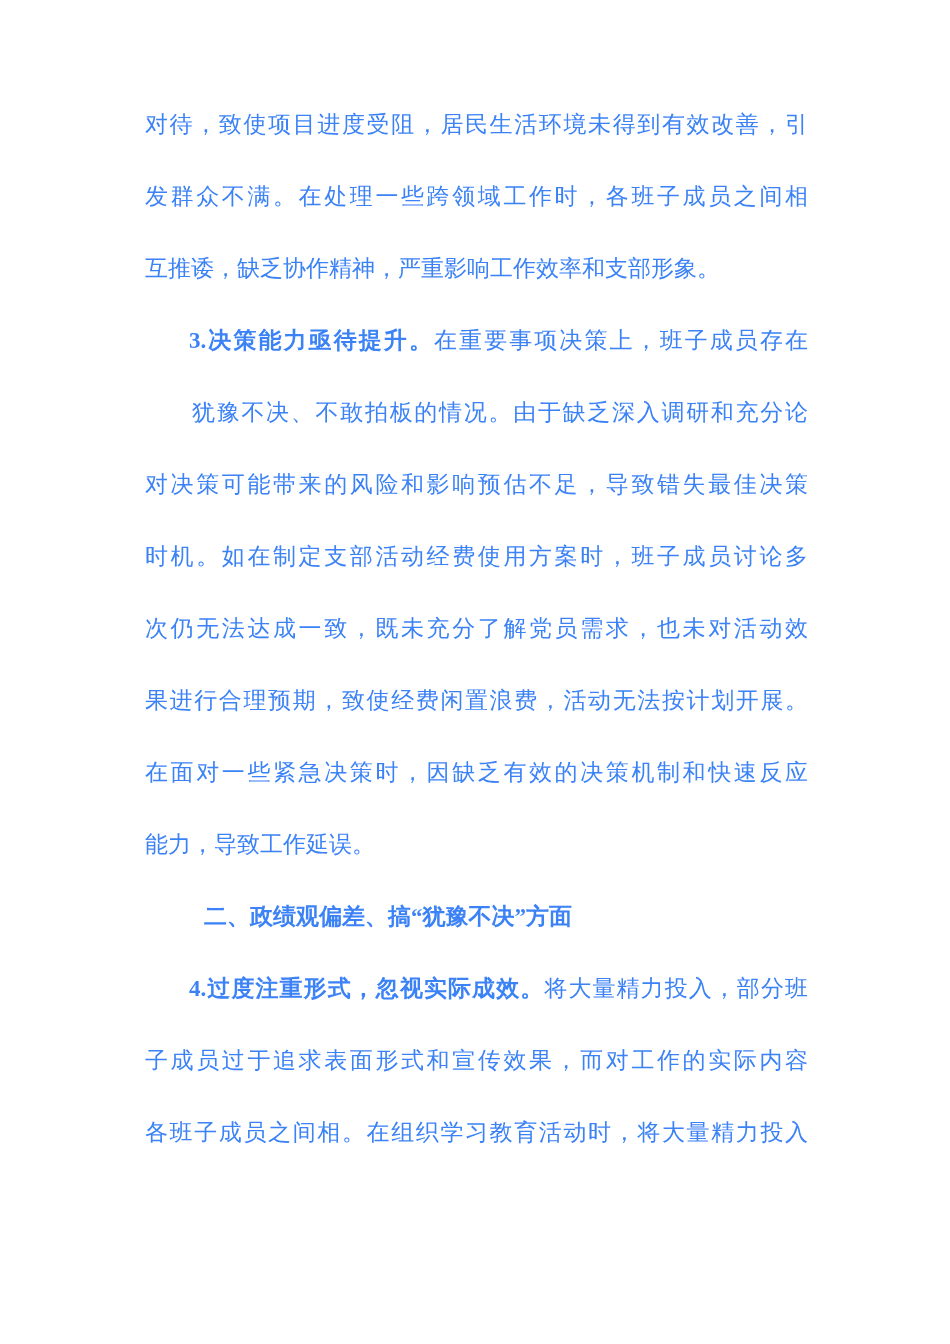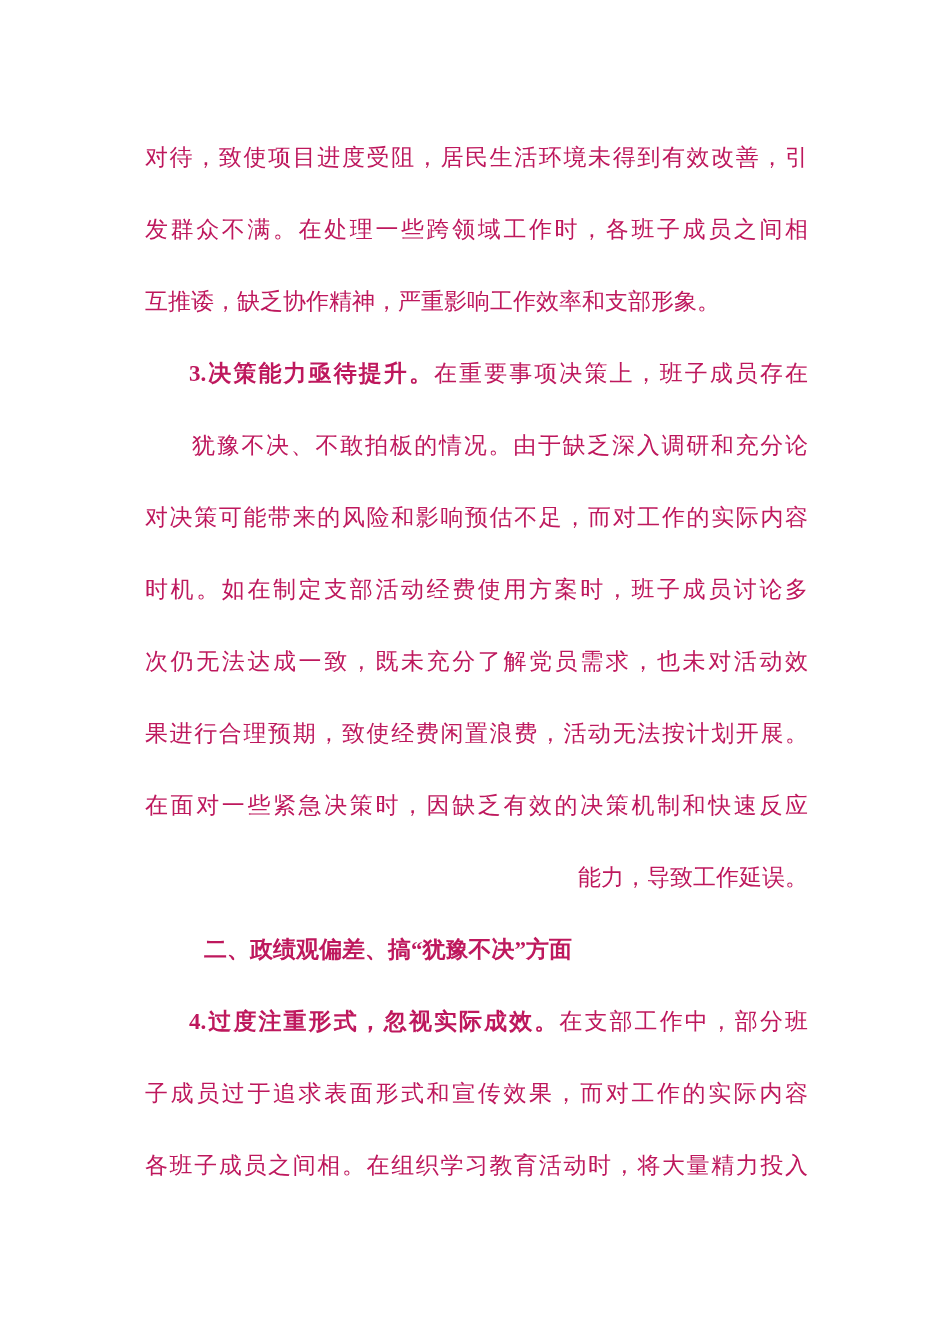--- a/index.html
+++ b/index.html
@@ -15,23 +15,23 @@
   .page {
     position: relative;
     width: 950px;
     height: 1344px;
     background: #ffffff;
     overflow: hidden;
   }
   .textcol {
     position: absolute;
     left: 145px;
-    top: 122px;
+    top: 89px;
     width: 663px;
-    color: #be185d;
+    color: #3b82f6;
   }
   .line {
     height: 72px;
     line-height: 72px;
     font-size: 23px;
     overflow: hidden;
     font-weight: 400;
   }
   .line.fill {
     text-align: justify;
@@ -45,24 +45,24 @@
 </head>
 <body>
 
 <div class="page">
   <div class="textcol" id="lines-container">
       <div class="line fill" style="text-indent: 0px;"><span class="seg-regular">对待，致使项目进度受阻，居民生活环境未得到有效改善，引</span></div>
       <div class="line fill" style="text-indent: 0px;"><span class="seg-regular">发群众不满。在处理一些跨领域工作时，各班子成员之间相</span></div>
       <div class="line" style="text-indent: 0px;"><span class="seg-regular">互推诿，缺乏协作精神，严重影响工作效率和支部形象。</span></div>
       <div class="line fill" style="text-indent: 35px;"><span class="seg-bold">3.决策能力亟待提升。</span><span class="seg-regular">在重要事项决策上，班子成员存在</span></div>
       <div class="line fill" style="text-indent: 0px; margin-left: 47px;"><span class="seg-regular">犹豫不决、不敢拍板的情况。由于缺乏深入调研和充分论证，</span></div>
-      <div class="line fill" style="text-indent: 0px;"><span class="seg-regular">对决策可能带来的风险和影响预估不足，而对工作的实际内容</span></div>
+      <div class="line fill" style="text-indent: 0px;"><span class="seg-regular">对决策可能带来的风险和影响预估不足，导致错失最佳决策</span></div>
       <div class="line fill" style="text-indent: 0px;"><span class="seg-regular">时机。如在制定支部活动经费使用方案时，班子成员讨论多</span></div>
       <div class="line fill" style="text-indent: 0px;"><span class="seg-regular">次仍无法达成一致，既未充分了解党员需求，也未对活动效</span></div>
       <div class="line fill" style="text-indent: 0px;"><span class="seg-regular">果进行合理预期，致使经费闲置浪费，活动无法按计划开展。</span></div>
       <div class="line fill" style="text-indent: 0px;"><span class="seg-regular">在面对一些紧急决策时，因缺乏有效的决策机制和快速反应</span></div>
-      <div class="line" style="text-indent: 0px; text-align: right;"><span class="seg-regular">能力，导致工作延误。</span></div>
+      <div class="line" style="text-indent: 0px;"><span class="seg-regular">能力，导致工作延误。</span></div>
       <div class="line" style="text-indent: 50px;"><span class="seg-bold">二、政绩观偏差、搞“犹豫不决”方面</span></div>
-      <div class="line fill" style="text-indent: 35px;"><span class="seg-bold">4.过度注重形式，忽视实际成效。</span><span class="seg-regular">在支部工作中，部分班</span></div>
+      <div class="line fill" style="text-indent: 35px;"><span class="seg-bold">4.过度注重形式，忽视实际成效。</span><span class="seg-regular">将大量精力投入，部分班</span></div>
       <div class="line fill" style="text-indent: 0px;"><span class="seg-regular">子成员过于追求表面形式和宣传效果，而对工作的实际内容</span></div>
       <div class="line fill" style="text-indent: 0px;"><span class="seg-regular">各班子成员之间相。在组织学习教育活动时，将大量精力投入</span></div>
     </div>
 </div>
 
 </body></html>

